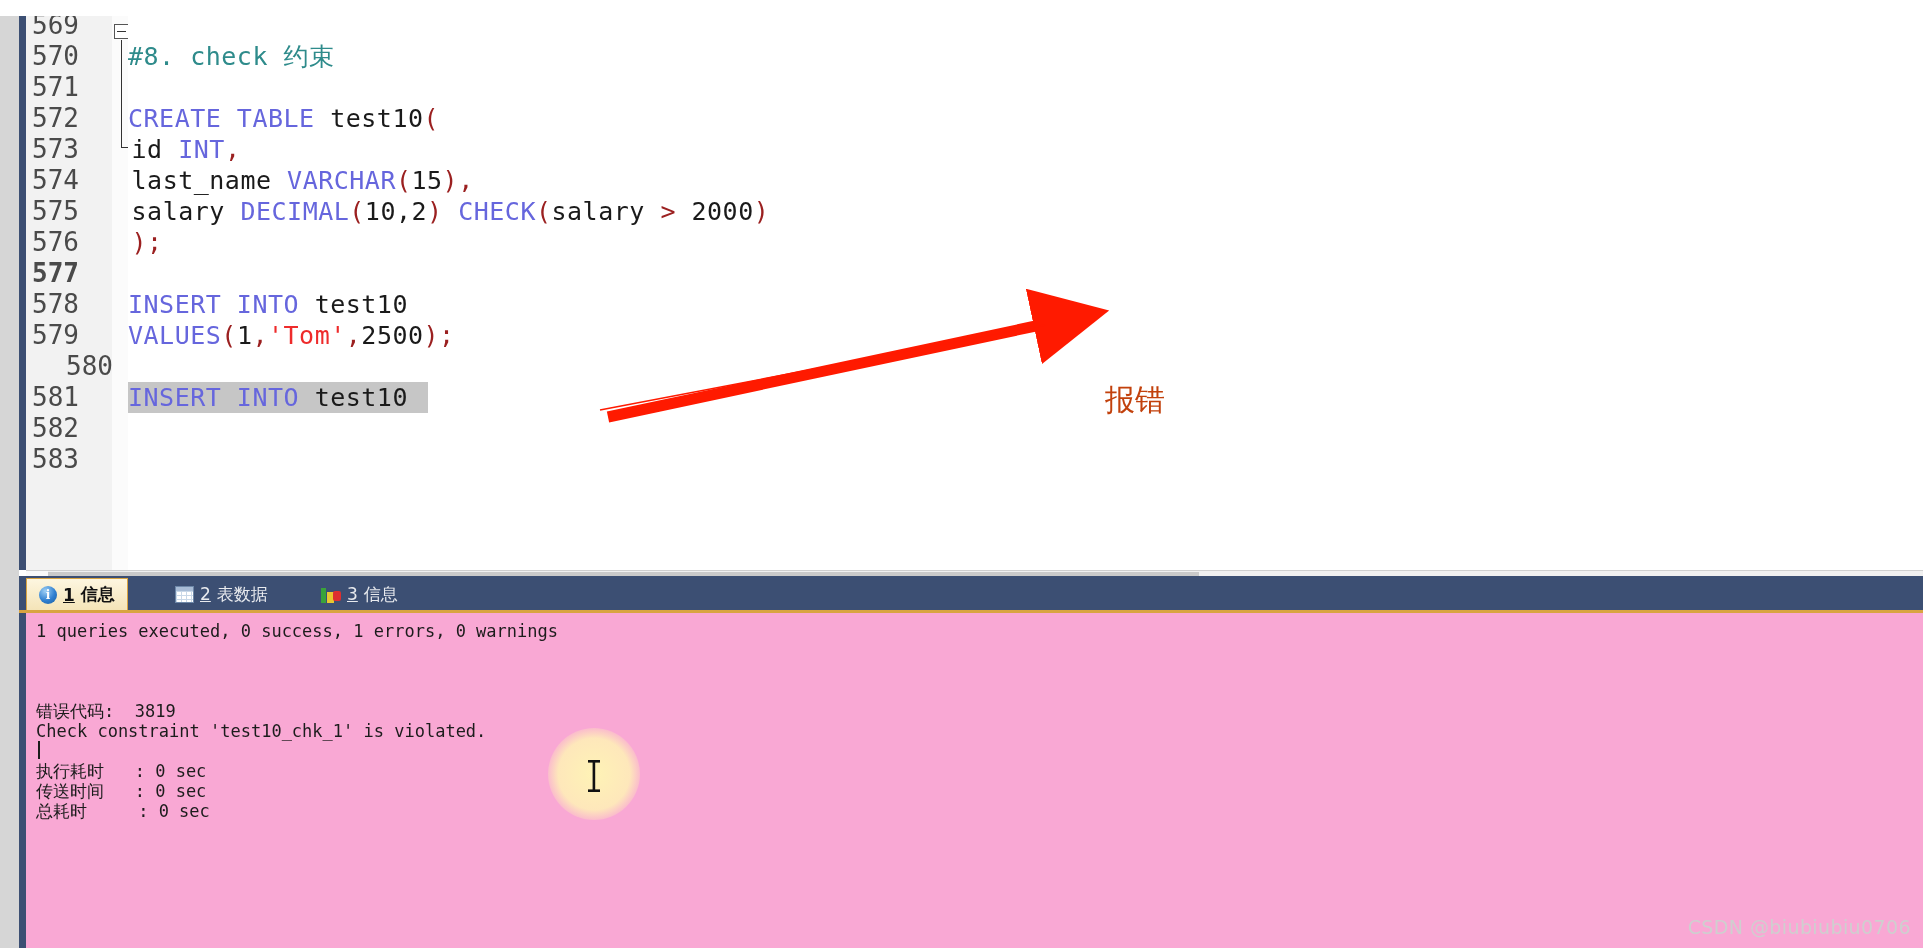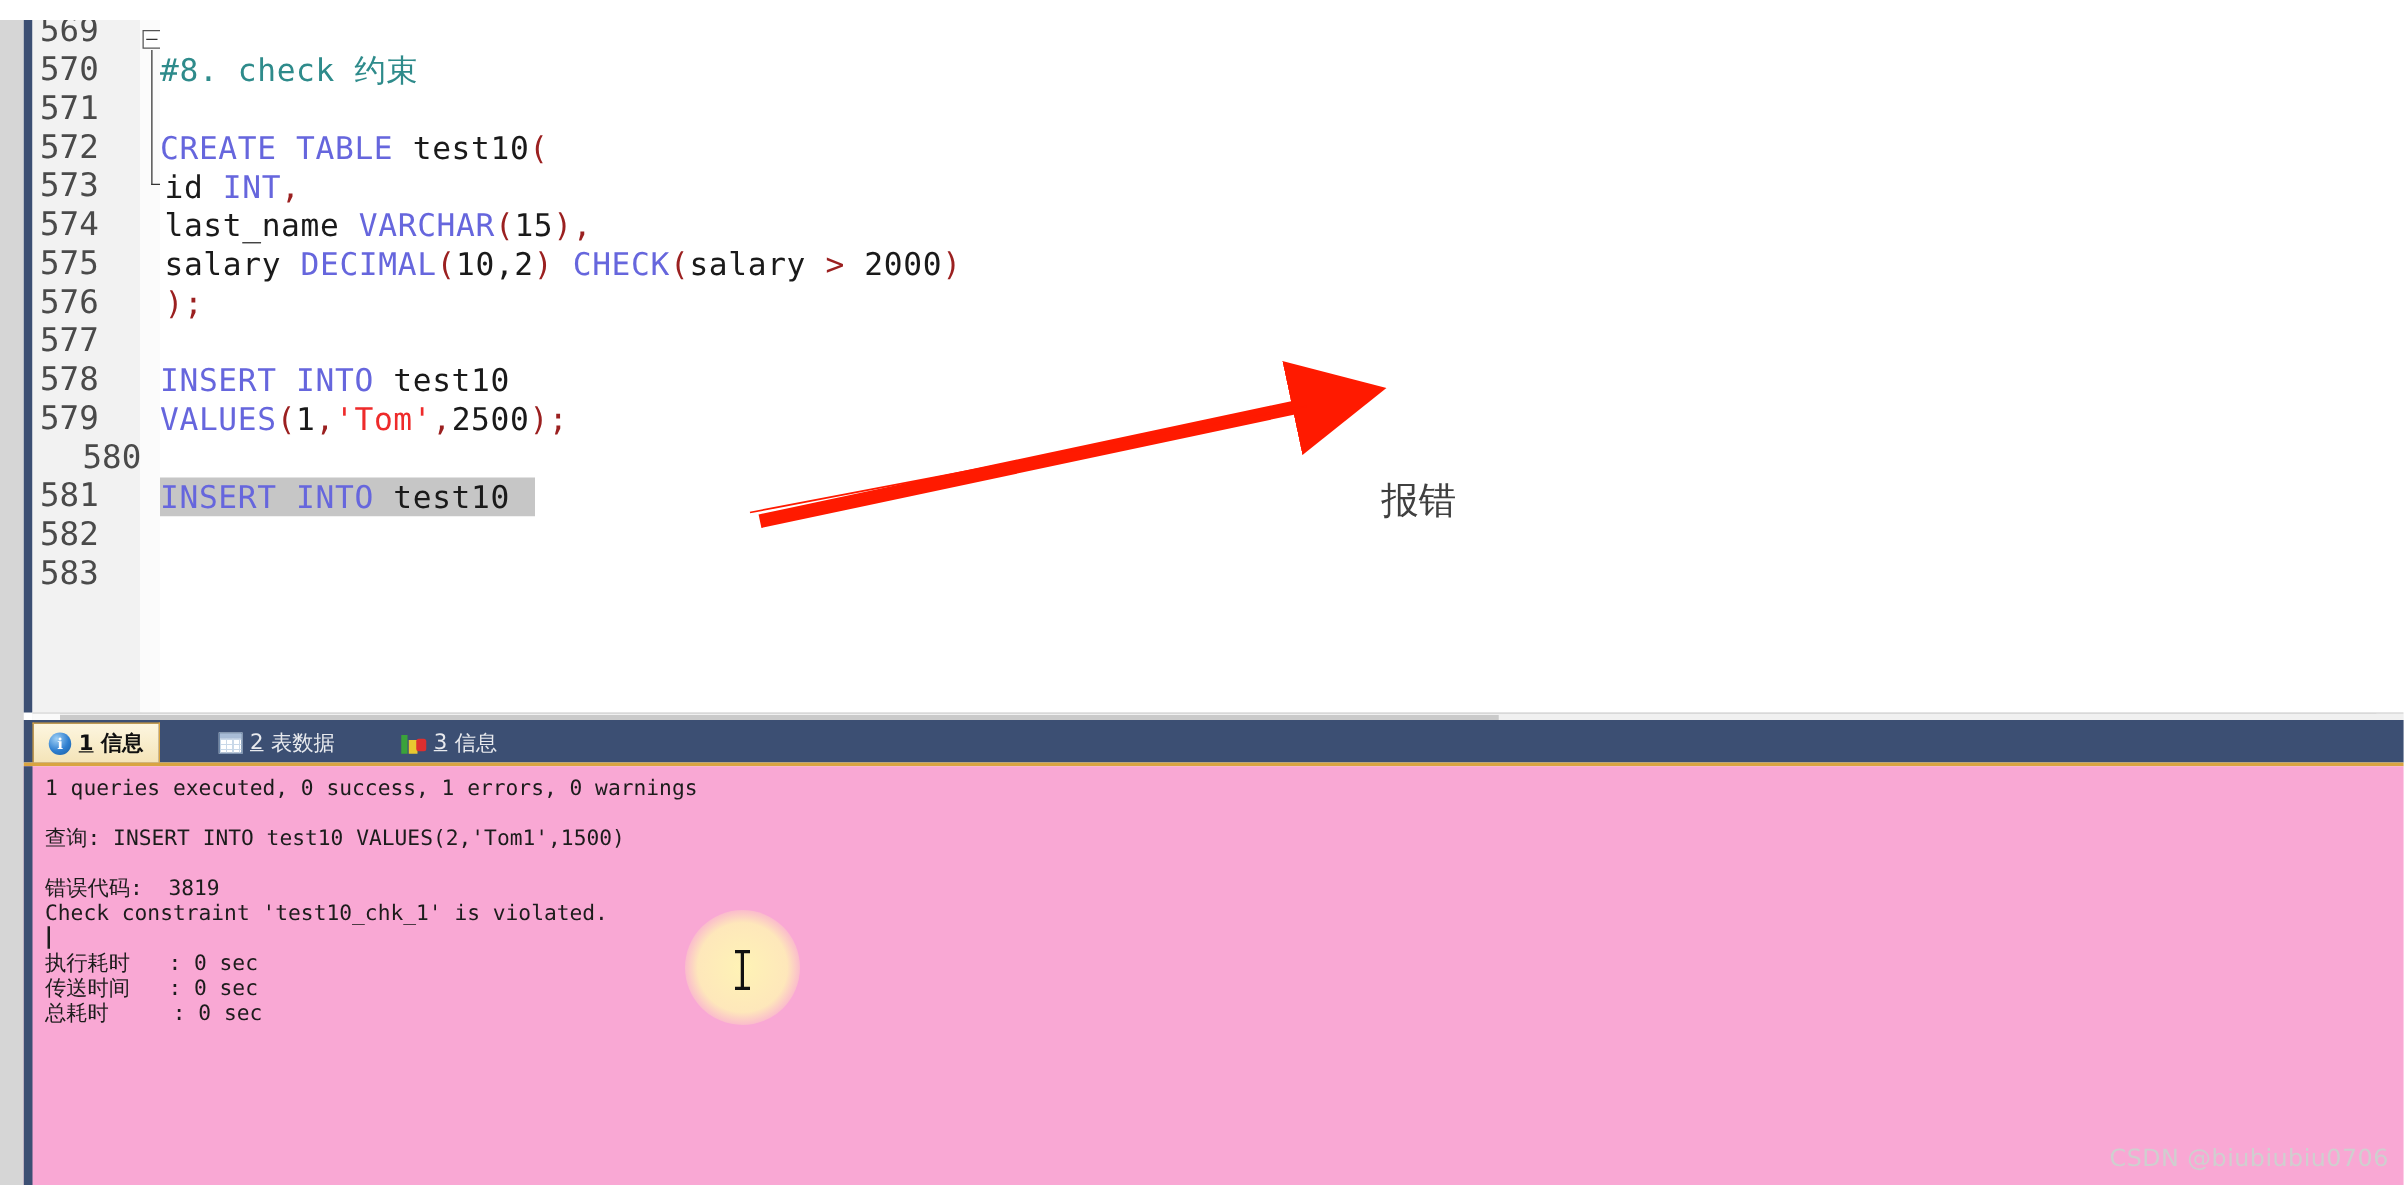--- a/index.html
+++ b/index.html
@@ -271,21 +271,21 @@
   
   #annotation-layer {
     position: absolute;
     left: 0; top: 0;
     width: 1923px; height: 948px;
     pointer-events: none;
   }
   #annotation-label {
     position: absolute;
     left: 1105px; top: 380px;
-    color: #404040;
+    color: #c2410c;
     font-size: 30px;
     font-family: "DejaVu Sans", "Liberation Sans", sans-serif;
     white-space: nowrap;
   }
 
   
   #cursor-glow {
     position: absolute;
     left: 548px; top: 728px;
     width: 92px; height: 92px;
@@ -336,21 +336,21 @@
   <div class="top-artifact" style="left:650px;width:44px;"></div>
 
   <div class="ln" style="top:-6px;">569</div>
   <div class="ln" style="top:25px;">570</div>
   <div class="ln" style="top:56px;">571</div>
   <div class="ln" style="top:87px;">572</div>
   <div class="ln" style="top:118px;">573</div>
   <div class="ln" style="top:149px;">574</div>
   <div class="ln" style="top:180px;">575</div>
   <div class="ln" style="top:211px;">576</div>
-  <div class="ln" style="top:242px;">577</div>
+  <div class="ln" style="top:242px;font-weight:bold;">577</div>
   <div class="ln" style="top:273px;">578</div>
   <div class="ln" style="top:304px;">579</div>
   <div class="ln" style="top:335px;padding-left:40px;">580</div>
   <div class="ln" style="top:366px;">581</div>
   <div class="ln" style="top:397px;">582</div>
   <div class="ln" style="top:428px;">583</div>
 
   <div id="code-surface">
 
     <div class="code-line" style="top:25px;"><span class="cmt">#8. check 约束</span></div>
@@ -397,21 +397,20 @@
           <i class="b3"></i>
       </span>
       <span class="tab-num">3</span>
       <span>信息</span>
     </div>
   </div>
   <div id="tabstrip-underline"></div>
 
   <div id="results-body">
     <div class="out-line" style="top:8px;">1 queries executed, 0 success, 1 errors, 0 warnings</div>
-    <div class="out-line" style="top:48px;">查询: INSERT INTO test10 VALUES(2,'Tom1',1500)</div>
     <div class="out-line" style="top:88px;">错误代码:  3819</div>
     <div class="out-line" style="top:108px;">Check constraint 'test10_chk_1' is violated.</div>
     <div class="out-caret" style="top:128px;"></div>
     <div class="out-line" style="top:148px;">执行耗时   : 0 sec</div>
     <div class="out-line" style="top:168px;">传送时间   : 0 sec</div>
     <div class="out-line" style="top:188px;">总耗时     : 0 sec</div>
   </div>
 </div>
 
 <div id="annotation-layer">

